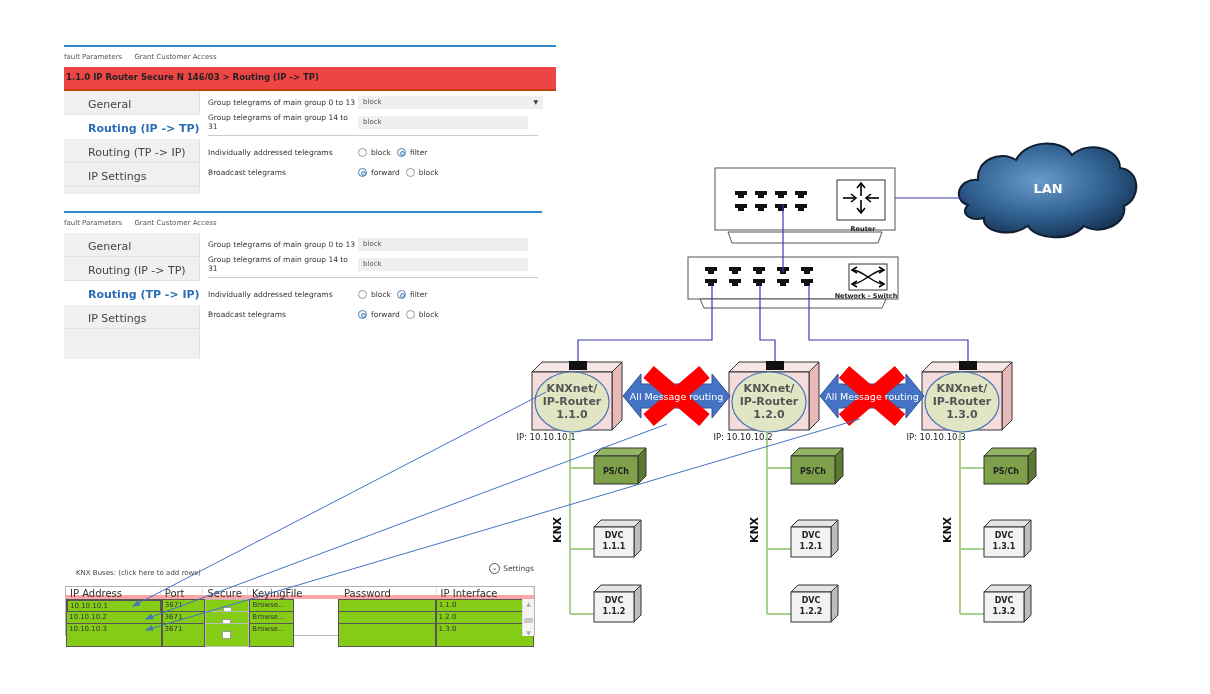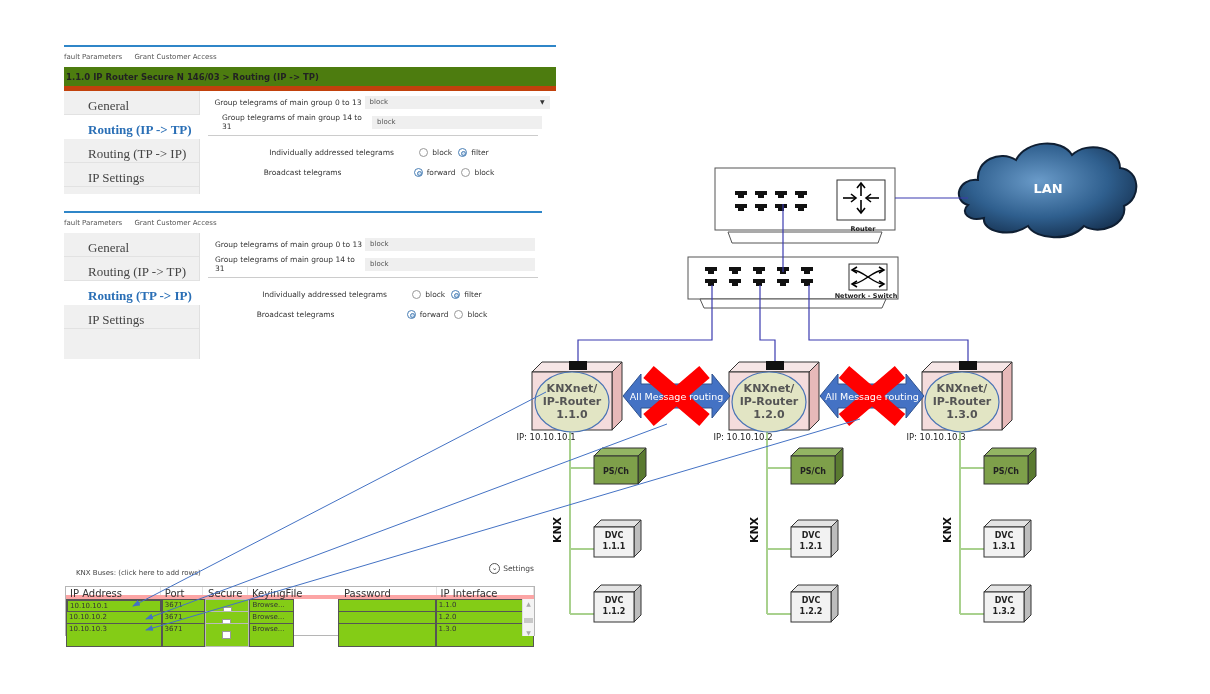--- a/index.html
+++ b/index.html
@@ -4,27 +4,27 @@
   <style>
     * { box-sizing: border-box; margin: 0; padding: 0; }
     html, body { width: 1210px; height: 694px; background: #ffffff; overflow: hidden; }
     body { position: relative; font-family: "DejaVu Sans", sans-serif; font-size: 8px; color: #333; }
 
     
     .panel { position: absolute; left: 64px; width: 492px; background: #fff; }
     .panel .topline { height: 2px; background: #2f86c8; }
     .panel .tabs { height: 20px; padding: 6px 0 0 0; color: #555; font-size: 7px; white-space: nowrap; overflow: hidden; }
     .panel .tabs span { margin-right: 10px; }
-    .panel .title { height: 24px; background: #4d7c0f; padding: 5px 0 0 2px; font-size: 8.5px; font-weight: bold; color: #222; border-bottom: 5px solid #c2410c; }
+    .panel .title { height: 24px; background: #ef4444; padding: 5px 0 0 2px; font-size: 8.5px; font-weight: bold; color: #222; border-bottom: 2px solid #c2410c; }
     .panel .body { position: relative; display: flex; }
     .panel .nav { width: 136px; background: #f0f0f0; border-right: 1px solid #e0e0e0; }
-    .panel .nav .item { height: 24px; padding: 7px 0 0 24px; font-size: 13px; color: #444; border-bottom: 1px solid #e2e2e2; cursor: pointer; font-family: Liberation Serif, serif; }
+    .panel .nav .item { height: 24px; padding: 7px 0 0 24px; font-size: 11px; color: #444; border-bottom: 1px solid #e2e2e2; cursor: pointer; }
     .panel .nav .item.active { background: #fff; color: #2a6fb6; font-weight: bold; border-bottom: 1px solid #fff; margin-right: -1px; }
     .panel .params { flex: 1; padding-left: 8px; position: relative; }
-    .prow { display: flex; align-items: center; height: 20px; font-size: 7.5px; color: #333; justify-content: center; }
+    .prow { display: flex; align-items: center; height: 20px; font-size: 7.5px; color: #333; }
     .prow .lbl { width: 150px; }
     .prow .val { width: 185px; height: 13px; background: #efefef; padding: 2px 5px; font-size: 7px; color: #555; position: relative; }
     .prow .val .caret { position: absolute; right: 5px; top: 2px; font-size: 6px; color: #333; }
     .prow .radios { display: flex; align-items: center; font-size: 7.5px; color: #333; }
     .radio { width: 9px; height: 9px; border: 1px solid #999; border-radius: 50%; background: #fff; margin-right: 4px; display: inline-block; position: relative; }
     .radio.on { border-color: #4a7fb5; }
     .radio.on::after { content: ""; position: absolute; left: 2px; top: 2px; width: 3px; height: 3px; border: 1px solid #4a7fb5; border-radius: 50%; background: #cfe0f1; }
     .radios .opt { margin-right: 6px; display: inline-flex; align-items: center; cursor: pointer; }
     .sep { height: 1px; background: #ccc; margin: 3px 0 6px 0; width: 330px; }
 
@@ -166,21 +166,21 @@
 <div class="buses">
   <div class="caption">KNX Buses: (click here to add rows)</div>
   <div class="adv">
     <span class="circ">⌄</span>
     <span>Settings</span>
   </div>
   <div class="tbl">
     <div class="hdr">
       <div class="c1">IP Address</div>
       <div class="c2">Port</div>
-      <div class="c3" style="text-align:center;">Secure</div>
+      <div class="c3" style="">Secure</div>
       <div class="c4">KeyingFile</div>
       <div class="c5">Password</div>
       <div class="c6">IP Interface Address</div>
     </div>
     <div class="row">
       <div class="c1" style="border-width:2px;">10.10.10.1</div>
       <div class="c2">3671</div>
       <div class="c3">
           <span class="chk"></span>
         </div>

